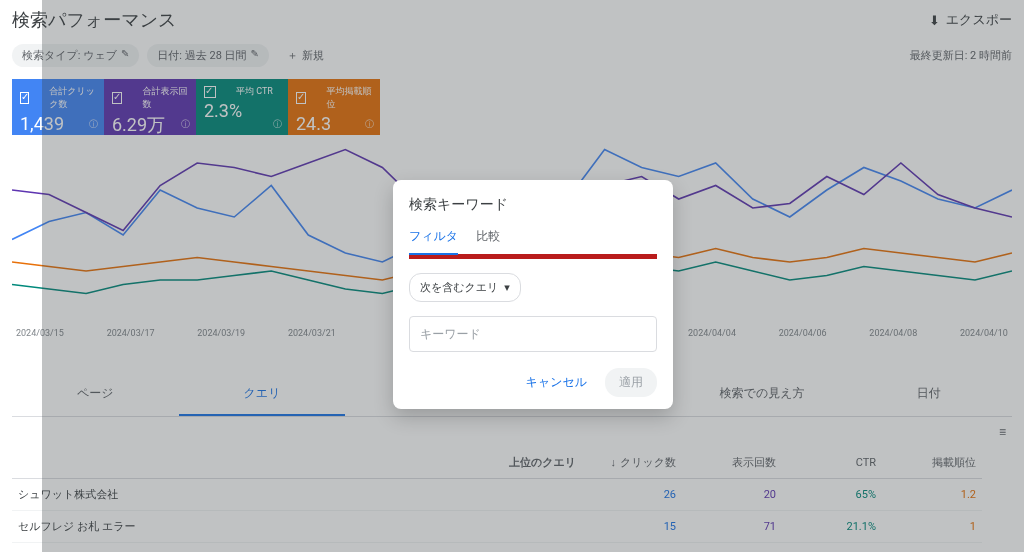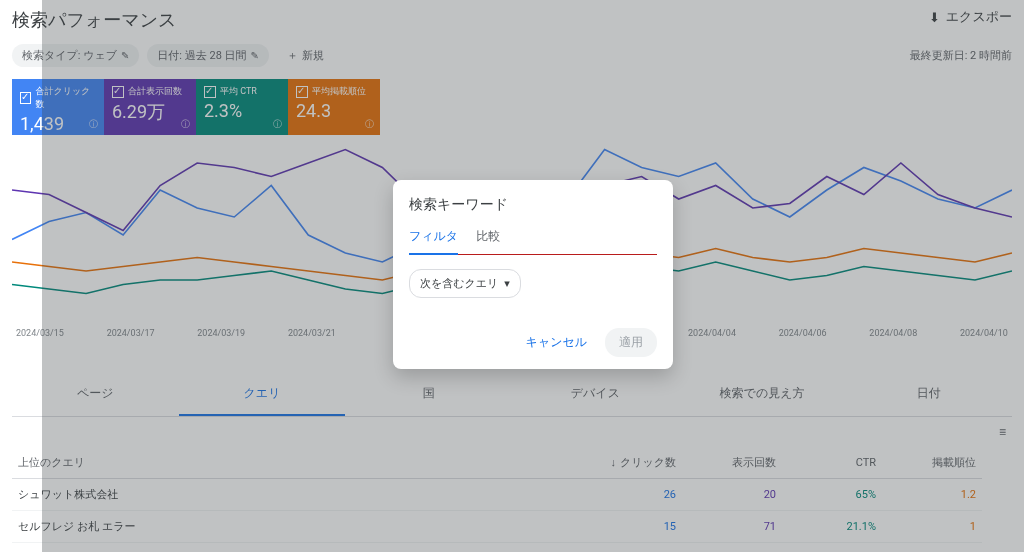--- a/index.html
+++ b/index.html
@@ -1,62 +1,62 @@
 <!DOCTYPE html>
 <html><head>
 <meta charset="utf-8">
 <style>
 * { box-sizing: border-box; margin: 0; padding: 0; }
 body { font-family: Roboto, Arial, sans-serif; background: #fff; color: #3c4043; font-size: 12px; width: 1024px; height: 552px; overflow: hidden; position: relative; }
-.page-header { display: flex; justify-content: space-between; align-items: flex-start; padding: 8px 12px; }
+.page-header { display: flex; justify-content: space-between; align-items: center; padding: 8px 12px; }
 .page-title { font-size: 18px; font-weight: 400; color: #3c4043; }
 .export { display: flex; align-items: center; gap: 6px; font-size: 13px; color: #3c4043; cursor: pointer; }
 .filter-bar { display: flex; align-items: center; gap: 8px; padding: 4px 12px 12px; }
-.chip { display: flex; align-items: center; gap: 4px; background: #f1f3f4; border-radius: 14px; padding: 4px 10px; font-size: 11px; color: #5f6368; cursor: pointer; }
+.chip { display: flex; gap: 4px; background: #f1f3f4; border-radius: 14px; padding: 4px 10px; font-size: 11px; color: #5f6368; cursor: pointer; }
 .chip .pencil { font-size: 10px; color: #5f6368; }
 .new-chip { display: flex; align-items: center; gap: 4px; padding: 4px 10px; font-size: 11px; color: #5f6368; cursor: pointer; }
 .updated { margin-left: auto; font-size: 11px; color: #5f6368; }
 .metrics { display: flex; padding: 0 12px; }
 .metric { width: 92px; height: 56px; padding: 6px 8px; color: #fff; position: relative; cursor: pointer; }
-.metric .label { display: flex; align-items: center; gap: 4px; font-size: 9px; }
+.metric .label { display: flex; align-items: center; gap: 20px; font-size: 9px; }
 .metric .value { font-size: 18px; font-weight: 400; margin-top: 2px; }
 .metric .info { position: absolute; bottom: 4px; right: 6px; font-size: 9px; opacity: 0.7; }
 .m0 { background: #4285f4; }
 .m1 { background: #5e35b1; }
 .m2 { background: #00897b; }
 .m3 { background: #e8710a; }
 .chart-area { position: relative; width: 1000px; height: 210px; margin: 10px 12px 0; }
 .chart-area svg { width: 100%; height: 180px; }
 .x-axis { display: flex; justify-content: space-between; font-size: 9px; color: #80868b; padding: 0 4px; }
 .tabs { display: flex; border-bottom: 1px solid #dadce0; margin: 18px 12px 0; }
 .tab { flex: 1; text-align: center; padding: 12px 0; font-size: 12px; color: #5f6368; cursor: pointer; }
 .tab.active { color: #1a73e8; border-bottom: 2px solid #1a73e8; font-weight: 500; }
 .table-wrap { padding: 0 12px; }
 .filter-row { display: flex; justify-content: flex-end; padding: 8px 6px; }
 .filter-icon { color: #5f6368; cursor: pointer; }
 thead, tbody { display: block; }
 .table { width: 100%; border-collapse: collapse; }
 .table th, .table td { padding: 8px 6px; font-size: 11px; }
 .table th { text-align: right; font-weight: 400; color: #5f6368; border-bottom: 1px solid #dadce0; }
-.table th:first-child { text-align: left; }
+.table th:first-child { text-align: right; font-weight: bold; }
 .table tr.row td { border-bottom: 1px solid #f1f3f4; }
 .table td { text-align: right; color: #5f6368; }
 .table td:first-child { text-align: left; color: #3c4043; }
 .table td.clicks { color: #1a73e8; }
 .table td.impr { color: #5e35b1; }
 .table td.ctr { color: #00897b; }
 .table td.pos { color: #e8710a; }
 .sort-ind { margin-right: 4px; }
 .col-q { width: 570px; }
 .col-n { width: 100px; }
 
 .overlay { position: absolute; inset: 0; background: rgba(60,64,67,0.32); display: flex; align-items: flex-start; justify-content: center; padding-top: 180px; margin-left: 42px; }
 .dialog { width: 280px; background: #fff; border-radius: 8px; box-shadow: 0 8px 20px rgba(0,0,0,0.2); padding: 16px 16px 12px; }
 .dialog-title { font-size: 14px; color: #3c4043; margin-bottom: 14px; }
-.dialog-tabs { display: flex; gap: 18px; border-bottom: 1px solid #b91c1c; margin-bottom: 14px; }
+.dialog-tabs { display: flex; gap: 18px; border-bottom: 5px solid #b91c1c; margin-bottom: 14px; }
 .dialog-tab { font-size: 12px; color: #5f6368; padding-bottom: 8px; cursor: pointer; }
 .dialog-tab.active { color: #1a73e8; border-bottom: 2px solid #1a73e8; margin-bottom: -1px; }
 .select-box { display: inline-flex; align-items: center; gap: 6px; border: 1px solid #dadce0; border-radius: 12px; padding: 6px 10px; font-size: 11px; color: #3c4043; cursor: pointer; margin-bottom: 14px; }
 .keyword-input { width: 100%; border: 1px solid #dadce0; border-radius: 4px; padding: 10px 10px; font-size: 12px; color: #3c4043; outline: none; }
 .keyword-input::placeholder { color: #9aa0a6; }
 .dialog-actions { display: flex; justify-content: flex-end; gap: 10px; margin-top: 16px; align-items: flex-start; }
 .btn-cancel { color: #1a73e8; font-size: 12px; background: none; border: none; cursor: pointer; padding: 6px 8px; }
 .btn-apply { background: #f1f3f4; color: #9aa0a6; font-size: 12px; border: none; border-radius: 14px; padding: 6px 14px; cursor: default; }
 .checkbox-icon { width:12px; height:12px; border:1.2px solid currentColor; display:inline-block; position:relative; }
 .checkbox-icon::after { content:"✓"; position:absolute; top:-2px; left:0px; font-size:10px; }
@@ -193,18 +193,19 @@
   <div class="dialog">
     <div class="dialog-title">検索キーワード</div>
     <div class="dialog-tabs">
       <div class="dialog-tab active">フィルタ</div>
       <div class="dialog-tab">比較</div>
     </div>
     <div class="select-box">
       <span>次を含むクエリ</span>
       <span>▾</span>
     </div>
+    <input class="keyword-input" placeholder="キーワード" style="">
     <div class="dialog-actions">
       <button class="btn-cancel">キャンセル</button>
       <button class="btn-apply">適用</button>
     </div>
   </div>
 </div>
 
 </body></html>

